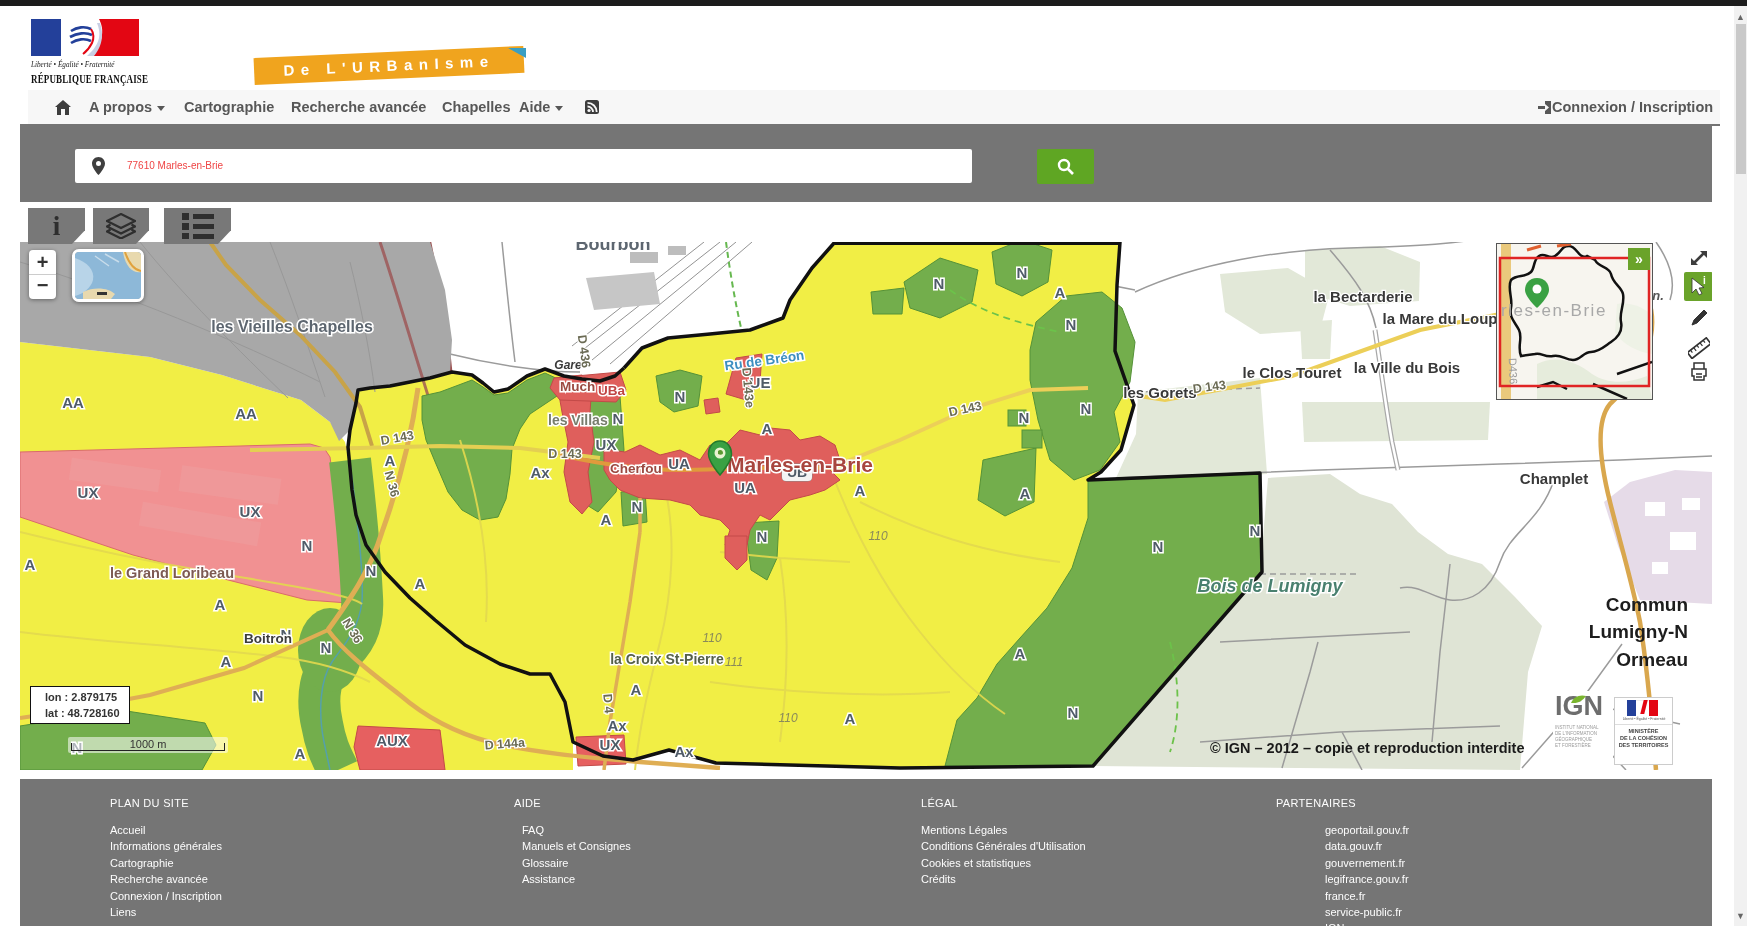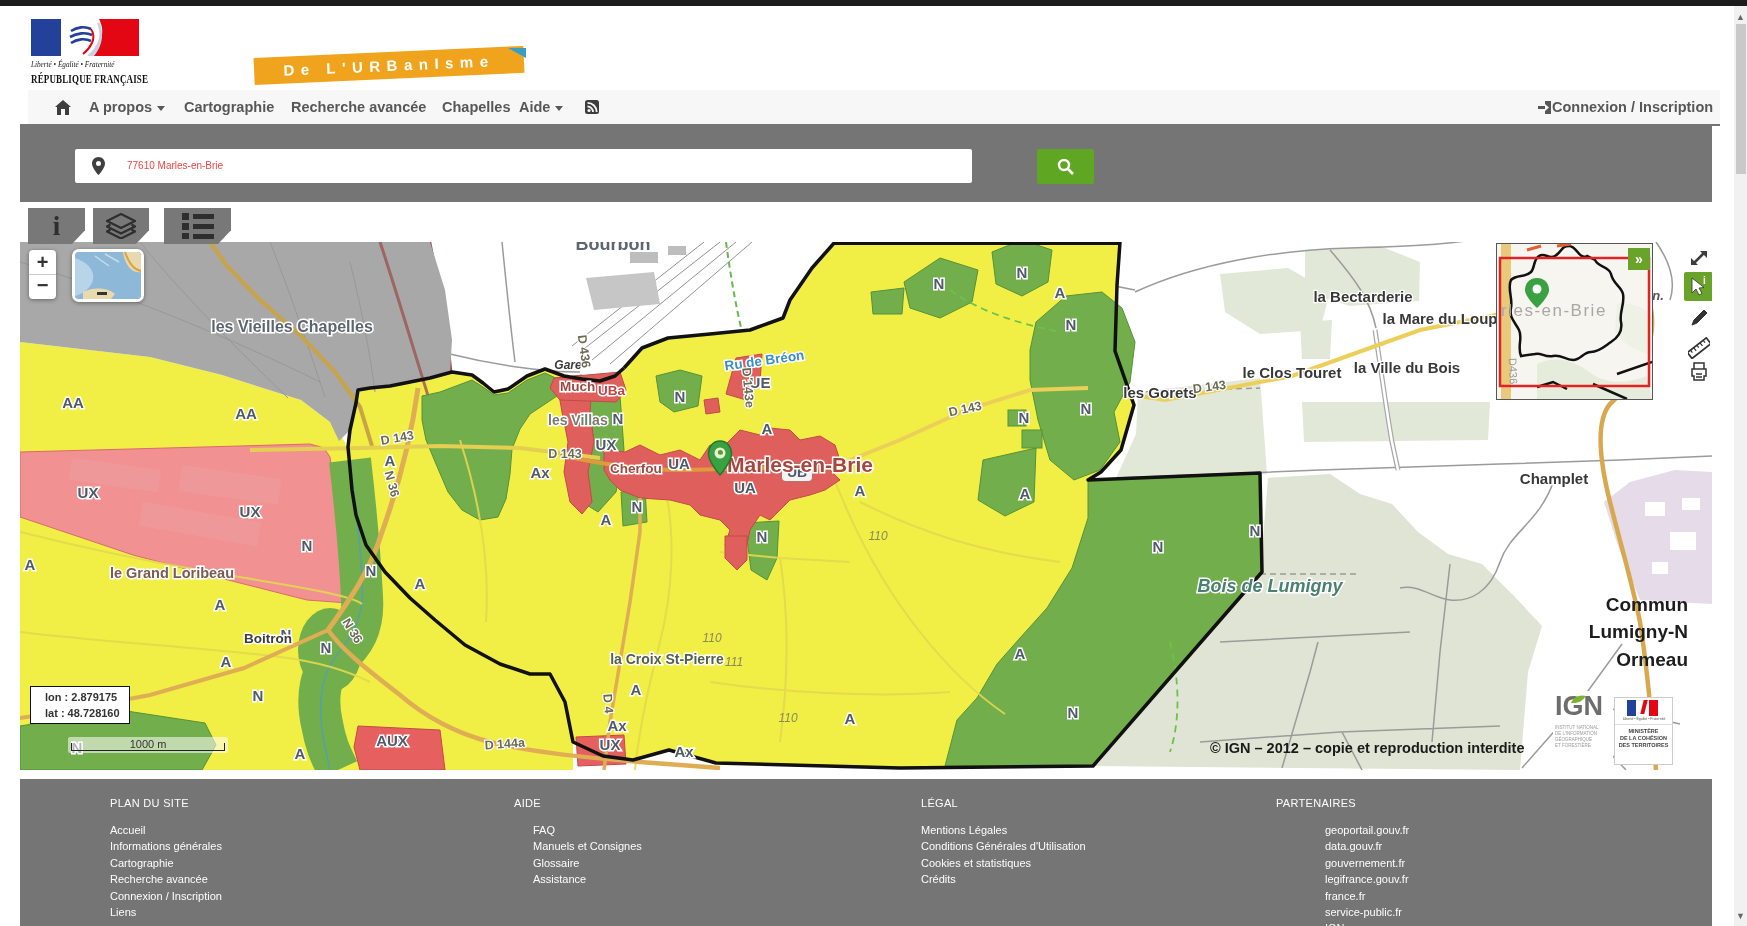--- a/index.html
+++ b/index.html
@@ -431,21 +431,21 @@
           <div style="position:absolute;left:34px;top:2px;width:9px;height:16px;background:#e30613"></div>
           <div style="position:absolute;left:4px;top:19px;font-size:3.5px;color:#555;width:50px;text-align:center;">Liberté • Égalité • Fraternité</div>
         </div>
 <div style="font-size:5.5px;font-weight:bold;color:#444;line-height:7px;margin-top:3px;text-align:center;">MINISTÈRE<br>DE LA COHÉSION<br>DES TERRITOIRES</div>
       </div>
 </div>
 <div id="footer" class="abs">
   <div class="fh" style="left:90px">PLAN DU SITE</div>
   <div class="fl" style="left:90px;top:43px">Accueil<br>Informations générales<br>Cartographie<br>Recherche avancée<br>Connexion / Inscription<br>Liens</div>
   <div class="fh" style="left:494px">AIDE</div>
-  <div class="fl" style="left:513px;top:43px">FAQ<br>Manuels et Consignes<br>Glossaire<br>Assistance</div>
+  <div class="fl" style="left:502px;top:43px">FAQ<br>Manuels et Consignes<br>Glossaire<br>Assistance</div>
   <div class="fh" style="left:901px">LÉGAL</div>
   <div class="fl" style="left:901px;top:43px">Mentions Légales<br>Conditions Générales d'Utilisation<br>Cookies et statistiques<br>Crédits</div>
   <div class="fh" style="left:1256px">PARTENAIRES</div>
   <div class="fl" style="left:1305px;top:43px">geoportail.gouv.fr<br>data.gouv.fr<br>gouvernement.fr<br>legifrance.gouv.fr<br>france.fr<br>service-public.fr<br>IGN</div>
 </div>
 <div id="sbar" class="abs">
   <div class="sarr" style="top:6px">▲</div>
   <div id="sthumb"></div>
   <div class="sarr" style="top:905px">▼</div>
 </div>

